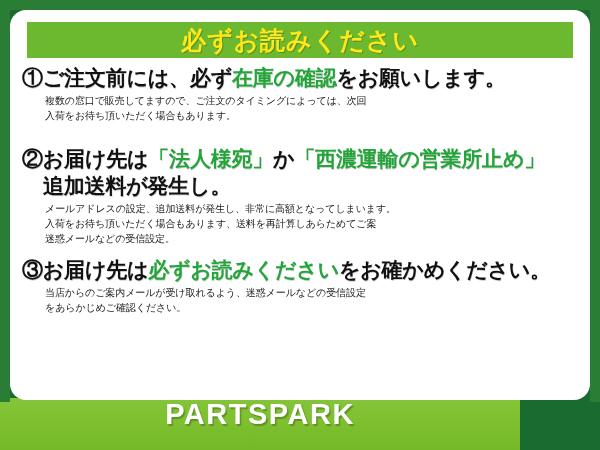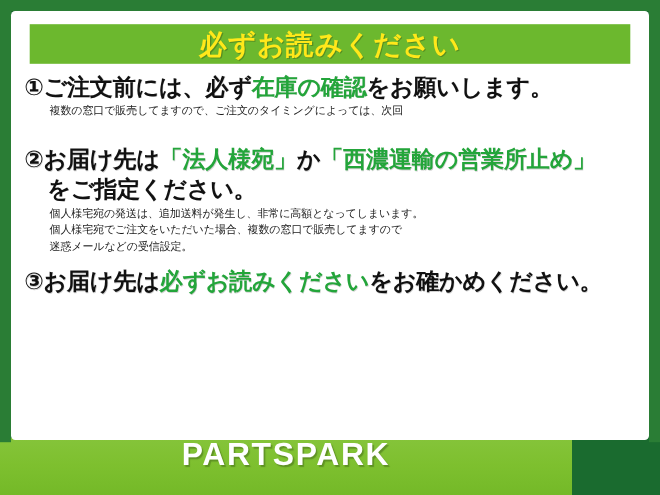--- a/index.html
+++ b/index.html
@@ -39,21 +39,21 @@
   .border-top   { left: 0;  top: 0; width: 600px; height: 10px; }
 
   
   .panel {
     position: absolute;
     left: 10px;
     top: 10px;
     width: 580px;
     height: 390px;
     background: #ffffff;
-    border-radius: 4px;
+    border-radius: 16px;
     box-sizing: border-box;
     padding: 0;
     z-index: 2;
     overflow: hidden;
   }
 
   
   .header-bar {
     margin: 12px 17px 0 17px;
     height: 36px;
@@ -71,20 +71,21 @@
     white-space: nowrap;
   }
 
   
   .content {
     padding: 6px 12px 0 12px;
   }
 
   .item {
     margin-bottom: 2px;
+    font-family: Liberation Mono, monospace;
   }
 
   .item-heading {
     font-size: 21px;
     font-weight: bold;
     color: #111111;
     line-height: 1.24;
     letter-spacing: -0.2px;
     white-space: nowrap;
     margin: 0 0 1px 0;
@@ -152,35 +153,40 @@
     <div class="header-bar">
       <div class="header-title">必ずお読みください</div>
     </div>
 
     <div class="content">
 
       <div class="item item-1">
         <p class="item-heading"><span class="num">①</span><span>ご注文前には、必ず</span><span class="hl">在庫の確認</span><span>をお願いします。</span></p>
         <p class="item-body">
             <span class="bline">複数の窓口で販売してますので、ご注文のタイミングによっては、次回</span>
+            <span class="bline">入荷をお待ち頂いただく場合もあります。</span>
           </p>
       </div>
 
       <div class="item item-2">
         <p class="item-heading"><span class="num">②</span><span>お届け先は</span><span class="hl">「法人様宛」</span><span>か</span><span class="hl">「西濃運輸の営業所止め」</span></p>
-        <p class="item-heading line2">をご指定ください。</p>
+        <p class="item-heading line2">追加送料が発生し。</p>
         <p class="item-body">
-            <span class="bline">個人様宅宛の発送は、追加送料が発生し、非常に高額となってしまいます。</span>
-            <span class="bline">個人様宅宛でご注文をいただいた場合、複数の窓口で販売してますので</span>
+            <span class="bline">メールアドレスの設定、追加送料が発生し、非常に高額となってしまいます。</span>
+            <span class="bline">入荷をお待ち頂いただく場合もあります、送料を再計算しあらためてご案</span>
             <span class="bline">迷惑メールなどの受信設定。</span>
           </p>
       </div>
 
       <div class="item item-3">
         <p class="item-heading"><span class="num">③</span><span>お届け先は</span><span class="hl">必ずお読みください</span><span>をお確かめください。</span></p>
+        <p class="item-body">
+            <span class="bline">当店からのご案内メールが受け取れるよう、迷惑メールなどの受信設定</span>
+            <span class="bline">をあらかじめご確認ください。</span>
+          </p>
       </div>
 
     </div>
   </div>
 
   <div class="footer">
     <div class="brand">PARTSPARK</div>
   </div>
 
 </div>

